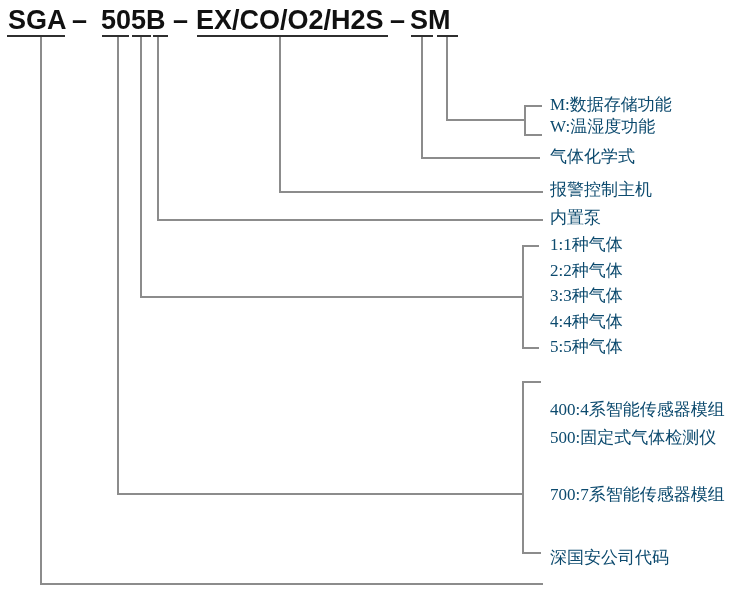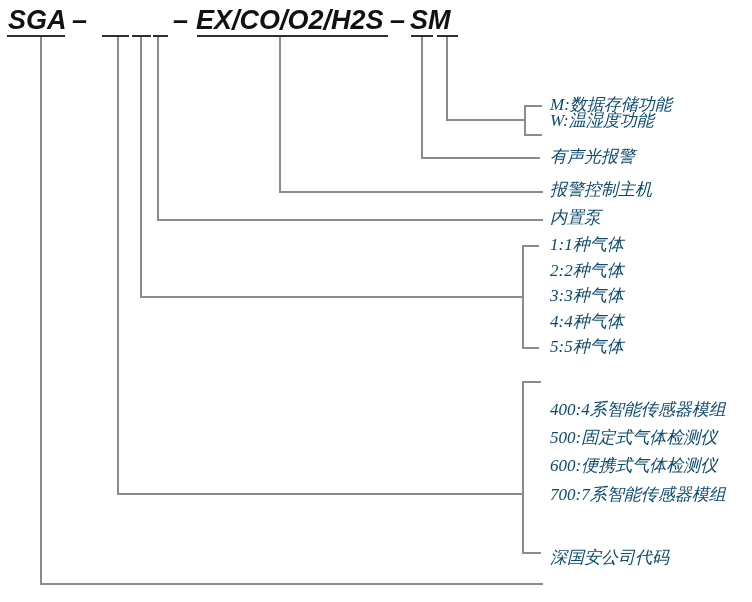--- a/index.html
+++ b/index.html
@@ -1,19 +1,18 @@
 <!DOCTYPE html>
 <html><head>
 <meta charset="utf-8">
 <style>
   html,body{margin:0;padding:0;background:#fff;}
   .canvas{
     position:relative;width:752px;height:602px;background:#ffffff;overflow:hidden;
     font-family:"Liberation Serif","DejaVu Serif",serif;
-    font-style:italic;
   }
   .ttl{
     position:absolute;top:5px;height:30px;
     font-family:"Liberation Sans","DejaVu Sans",sans-serif;
     font-weight:bold;font-size:27px;line-height:30px;color:#111;
     white-space:nowrap;letter-spacing:0;
   }
   .ul{position:absolute;height:2px;background:#2f2f2f;}
   .ln{position:absolute;background:#8c8c8c;}
   .v{width:2px;}
@@ -23,20 +22,21 @@
     font-size:17px;color:#0c4a6e;white-space:nowrap;
   }
 </style>
 </head>
 <body>
 
 <div class="canvas">
 
   <span class="ttl" style="left:8px">SGA</span>
   <span class="ttl" style="left:72px">–</span>
+  <span class="ttl" style="left:101px">505B</span>
   <span class="ttl" style="left:173px">–</span>
   <span class="ttl" style="left:196px">EX/CO/O2/H2S</span>
   <span class="ttl" style="left:390px">–</span>
   <span class="ttl" style="left:410px">SM</span>
 
   <div class="ul" style="left:7px;top:35px;width:58px"></div>
   <div class="ul" style="left:102px;top:35px;width:27px"></div>
   <div class="ul" style="left:132px;top:35px;width:19px"></div>
   <div class="ul" style="left:153px;top:35px;width:15px"></div>
   <div class="ul" style="left:197px;top:35px;width:191px"></div>
@@ -65,31 +65,30 @@
 
   <div class="ln v" style="left:522px;top:245px;height:104px"></div>
   <div class="ln h" style="left:522px;top:245px;width:17px"></div>
   <div class="ln h" style="left:522px;top:347px;width:17px"></div>
 
   <div class="ln v" style="left:522px;top:381px;height:173px"></div>
   <div class="ln h" style="left:522px;top:381px;width:19px"></div>
   <div class="ln h" style="left:522px;top:552px;width:19px"></div>
 
   <div class="lbl" style="top:96px">M:数据存储功能</div>
-  <div class="lbl" style="top:112px">W:温湿度功能</div>
-  <div class="lbl" style="top:148px">有声光报警</div>
+  <div class="lbl" style="top:118px">W:温湿度功能</div>
+  <div class="lbl" style="top:148px">气体化学式</div>
   <div class="lbl" style="top:181px">报警控制主机</div>
   <div class="lbl" style="top:209px">内置泵</div>
 
   <div class="lbl" style="top:236px">1:1种气体</div>
   <div class="lbl" style="top:262px">2:2种气体</div>
   <div class="lbl" style="top:287px">3:3种气体</div>
   <div class="lbl" style="top:313px">4:4种气体</div>
   <div class="lbl" style="top:338px">5:5种气体</div>
 
   <div class="lbl" style="top:401px">400:4系智能传感器模组</div>
   <div class="lbl" style="top:429px">500:固定式气体检测仪</div>
-  <div class="lbl" style="top:457px">600:便携式气体检测仪</div>
   <div class="lbl" style="top:486px">700:7系智能传感器模组</div>
 
   <div class="lbl" style="top:549px">深国安公司代码</div>
 
 </div>
 
 </body></html>

